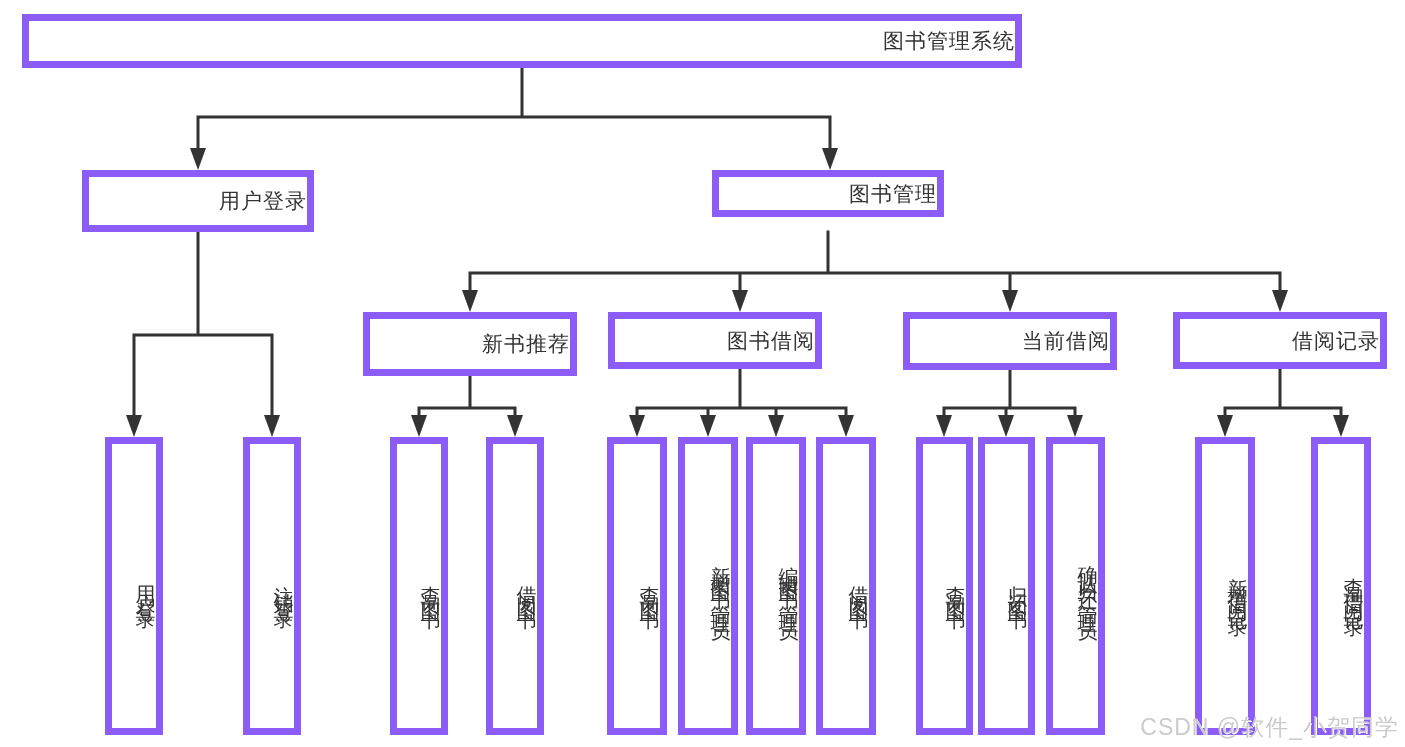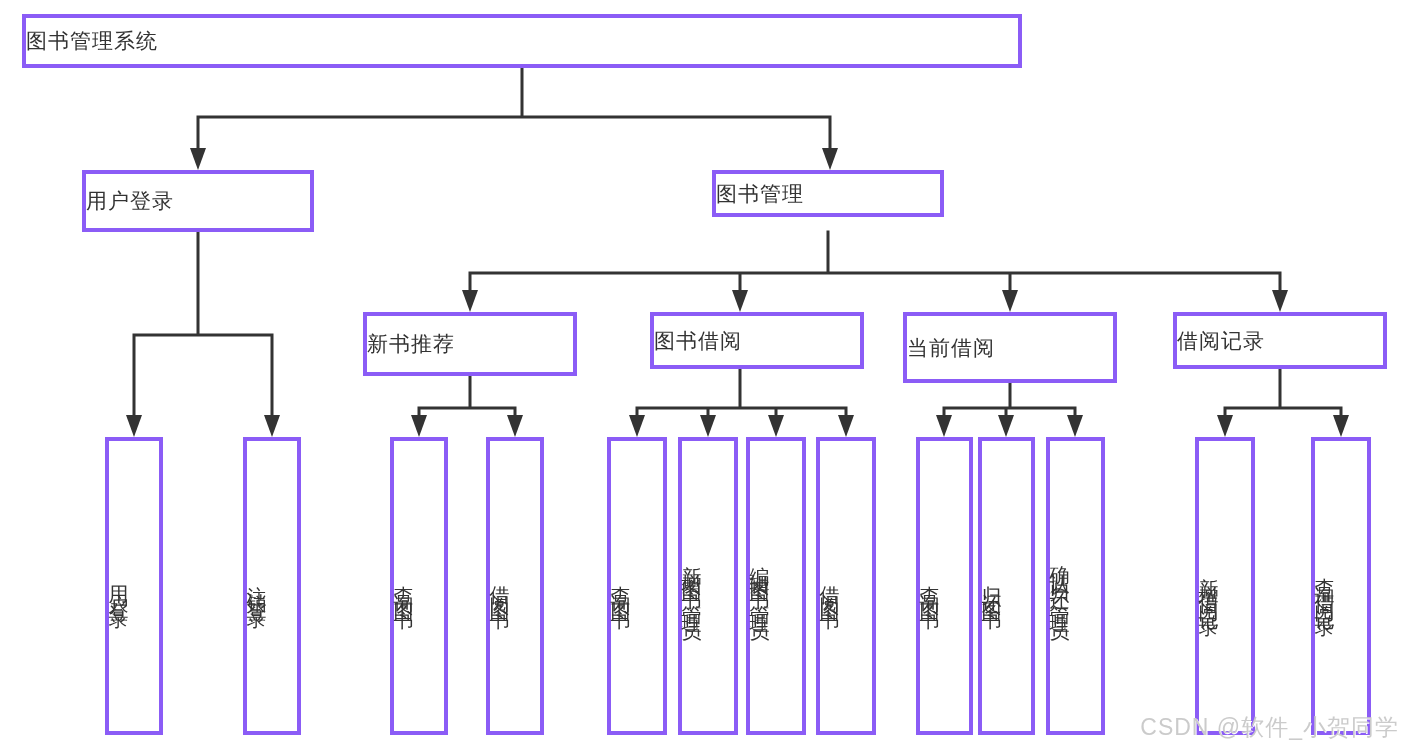--- a/index.html
+++ b/index.html
@@ -2,22 +2,22 @@
 <html lang="zh"><head>
 <meta charset="utf-8">
 <style>
   html,body{margin:0;padding:0;background:#ffffff;}
   #canvas{
     position:relative;width:1405px;height:747px;background:#ffffff;
     font-family:"Liberation Sans","DejaVu Sans",sans-serif;overflow:hidden;
   }
   .box{
     position:absolute;box-sizing:border-box;background:#ffffff;
-    border:4px solid #8b5cf6;color:#333333;
-    display:flex;align-items:center;justify-content:flex-start;
+    border:7px solid #8b5cf6;color:#333333;
+    display:flex;align-items:center;justify-content:flex-end;
     z-index:2;
   }
   .box.h span{font-size:21px;letter-spacing:1px;white-space:nowrap;}
   .box.v span{
     writing-mode:vertical-rl;text-orientation:mixed;
     font-size:20px;line-height:1;letter-spacing:8px;white-space:nowrap;
   }
   #wires{position:absolute;left:0;top:0;z-index:1;}
   #watermark{
     position:absolute;right:6px;bottom:4px;z-index:3;
@@ -60,24 +60,24 @@
   <div class="box h" style="left:82px;top:170px;width:232px;height:62px">
     <span>用户登录</span>
   </div>
   <div class="box h" style="left:712px;top:170px;width:232px;height:47px">
     <span>图书管理</span>
   </div>
 
   <div class="box h" style="left:363px;top:312px;width:214px;height:64px">
     <span>新书推荐</span>
   </div>
-  <div class="box h" style="left:650px;top:312px;width:214px;height:57px">
+  <div class="box h" style="left:608px;top:312px;width:214px;height:57px">
     <span>图书借阅</span>
   </div>
-  <div class="box h" style="left:903px;top:312px;width:214px;height:71px">
+  <div class="box h" style="left:903px;top:312px;width:214px;height:58px">
     <span>当前借阅</span>
   </div>
   <div class="box h" style="left:1173px;top:312px;width:214px;height:57px">
     <span>借阅记录</span>
   </div>
 
   <div class="box v" style="left:105px;top:437px;width:58px;height:298px">
     <span>用户登录</span>
   </div>
   <div class="box v" style="left:243px;top:437px;width:58px;height:298px">

